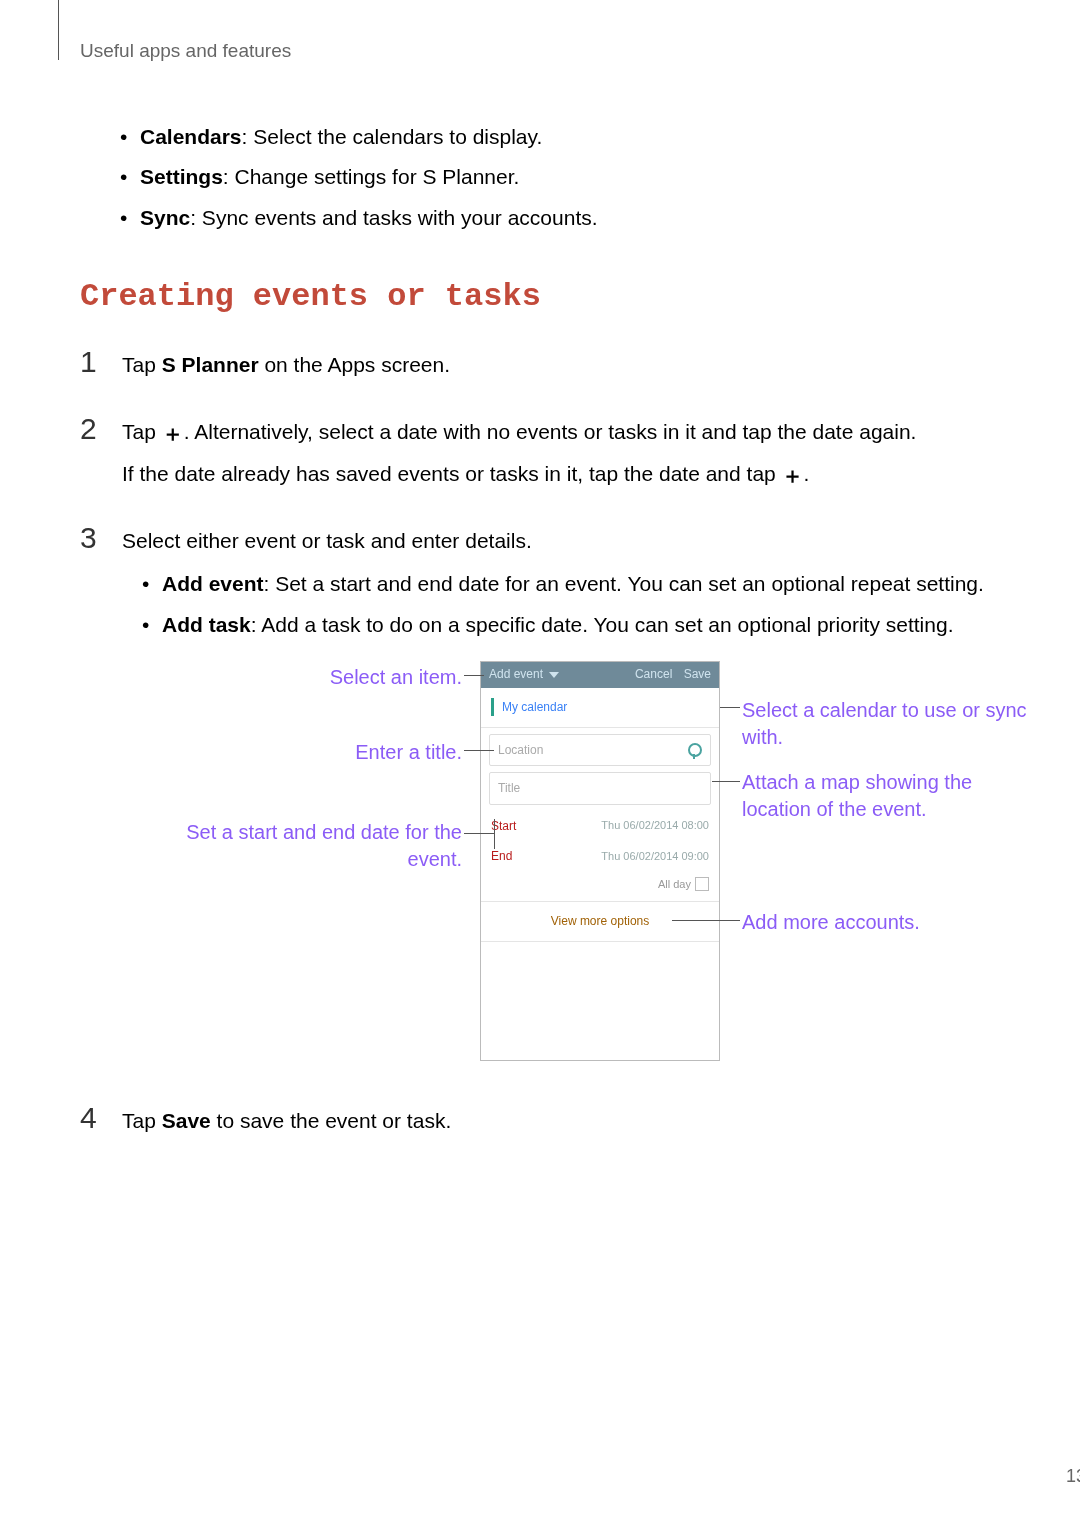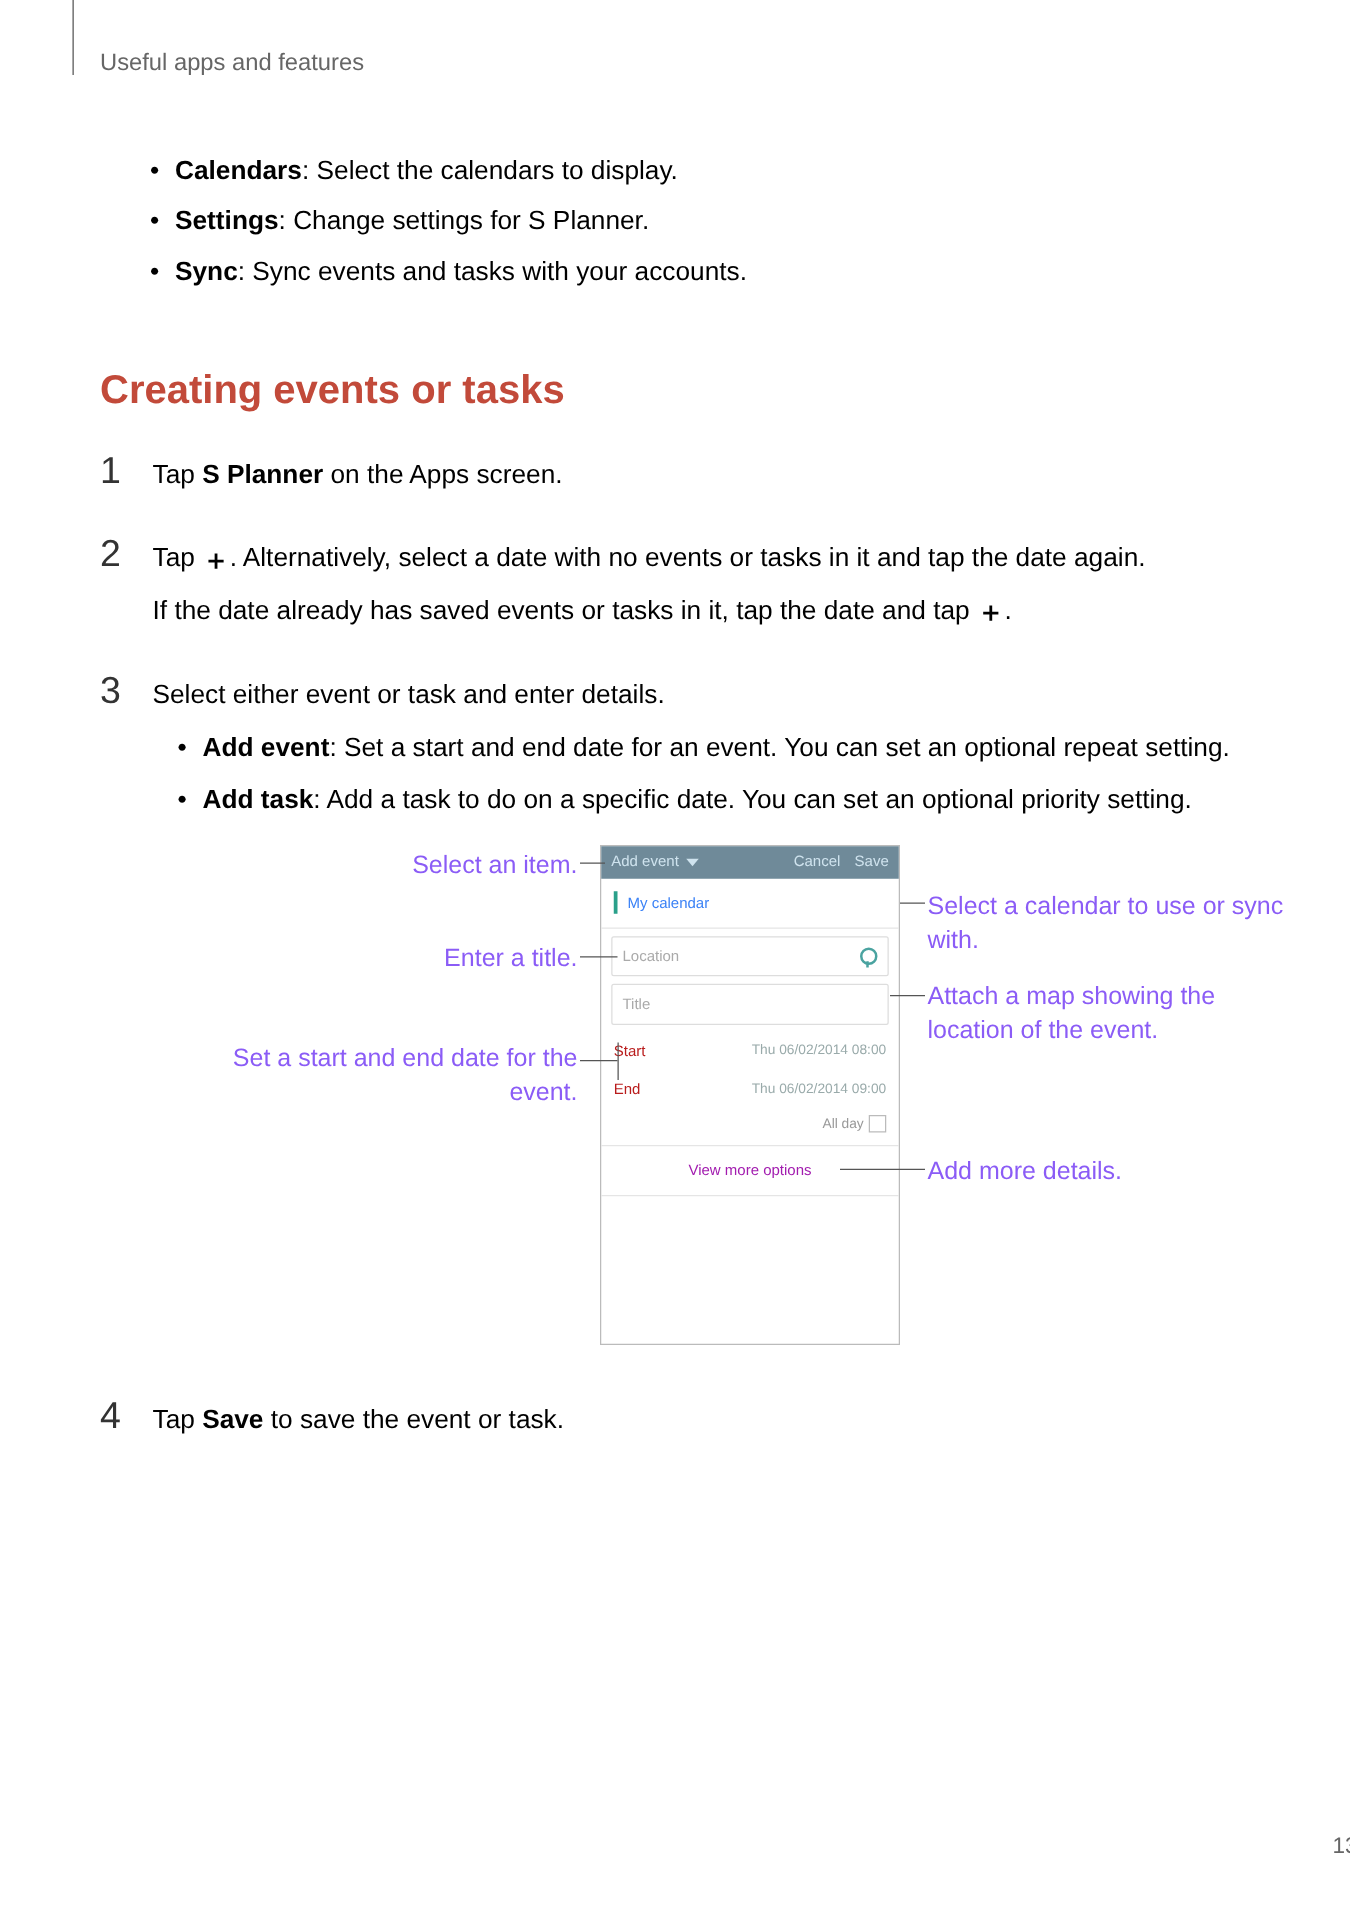--- a/index.html
+++ b/index.html
@@ -40,21 +40,22 @@
     width: 20px;
     vertical-align: top;
   }
   .bulleted .content {
     display: inline;
   }
   .h2 {
     color: #c24a3a;
     font-size: 32px;
     font-weight: bold;
-    margin: 60px 0 30px 0;
+    margin: 45px 0 30px 0;
+    font-family: Liberation Mono, monospace;
   }
   .step {
     display: flex;
     margin: 0 0 20px 0;
   }
   .step-num {
     font-size: 30px;
     font-weight: 400;
     width: 42px;
     flex: 0 0 42px;
@@ -175,21 +176,21 @@
     font-size: 11px;
     color: #999;
     border-bottom: 1px solid #e5e5e5;
   }
   .chk {
     width: 12px; height: 12px; border: 1px solid #bbb;
   }
   .more {
     text-align: center;
     font-size: 12px;
-    color: #a21caf;
+    color: #a16207;
     padding: 10px 0;
     border-bottom: 1px solid #e5e5e5;
   }
 
   .callout {
     position: absolute;
     font-size: 20px;
     color: #8b5cf6;
     line-height: 1.35;
   }
@@ -316,21 +317,21 @@
         <div class="callout left" style="left:0; top:158px; width:300px;">Set a start and end date for the event.</div>
         <div class="lead" style="left:302px; top:172px; width:30px;"></div>
         <div class="tick" style="left:332px; top:158px; height:30px;"></div>
 
         <div class="callout right" style="left:580px; top:36px; width:300px;">Select a calendar to use or sync with.</div>
         <div class="lead" style="left:558px; top:46px; width:20px;"></div>
 
         <div class="callout right" style="left:580px; top:108px; width:300px;">Attach a map showing the location of the event.</div>
         <div class="lead" style="left:550px; top:120px; width:28px;"></div>
 
-        <div class="callout right" style="left:580px; top:248px; width:300px;">Add more details.</div>
+        <div class="callout right" style="left:580px; top:248px; width:300px;">Add more accounts.</div>
         <div class="lead" style="left:510px; top:259px; width:68px;"></div>
       </div>
     </div>
   </div>
 
   <div class="step">
     <div class="step-num">4</div>
     <div class="step-body">
       <p><span>Tap </span><span class="bold">Save</span><span> to save the event or task.</span></p>
     </div>

